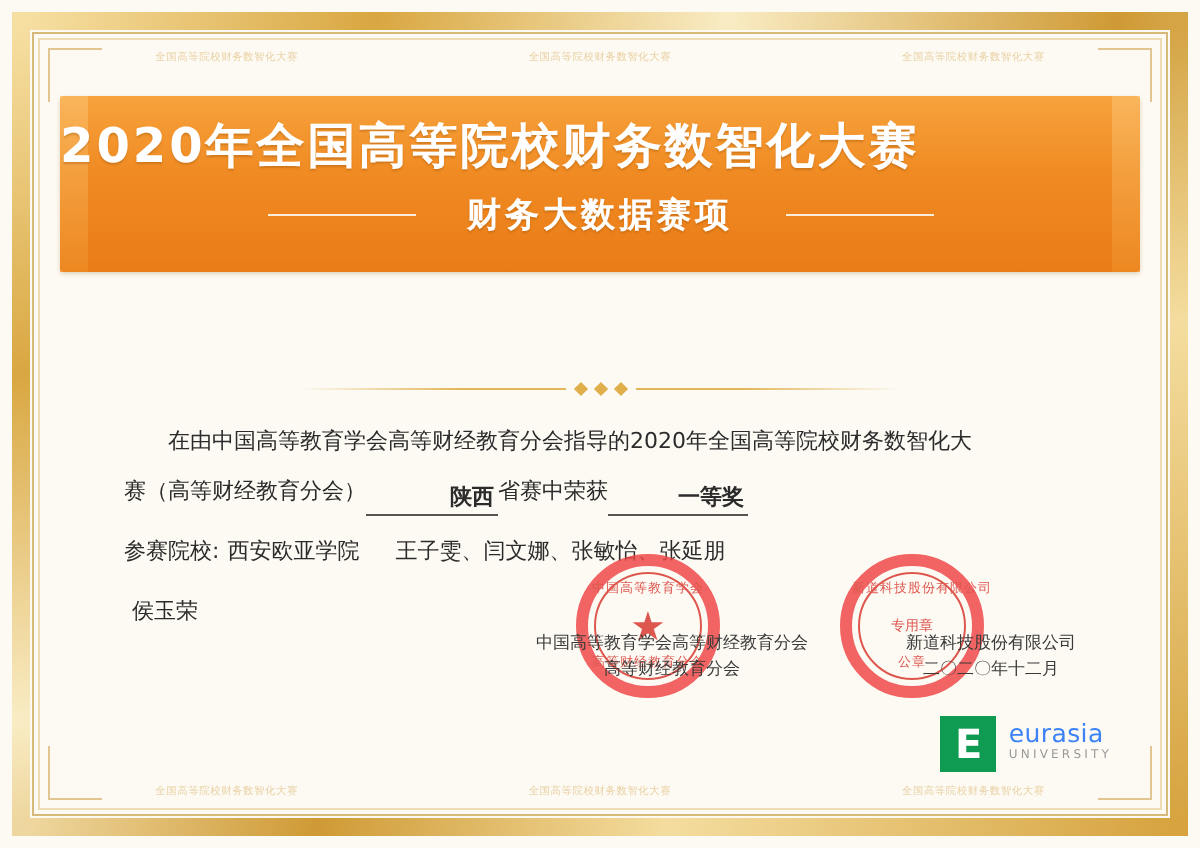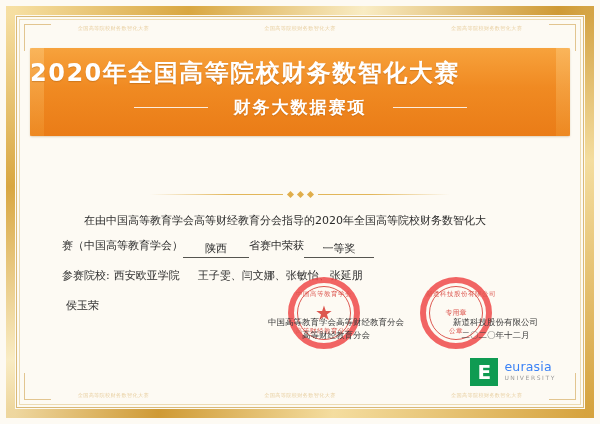--- a/index.html
+++ b/index.html
@@ -172,23 +172,24 @@
   }
   .line-row {
     display: flex;
     align-items: flex-end;
     white-space: nowrap;
   }
   .indent { display: inline-block; width: 22px; }
   .fill {
     display: inline-block;
     border-bottom: 1px solid #55544f;
-    text-align: center;
+    text-align: right;
     padding: 0 2px;
     line-height: 16px;
+    font-weight: bold;
   }
   .fill.w2 { min-width: 62px; }
   .fill.w3 { min-width: 66px; }
 
   .info-row {
     display: flex;
     align-items: center;
     margin-top: 5px;
     white-space: nowrap;
   }
@@ -361,21 +362,21 @@
     <span class="diamond"></span>
     <span class="line right"></span>
   </div>
 
   <div class="body-text">
     <div class="line-row">
       <span class="indent"></span>
       <span>在由中国高等教育学会高等财经教育分会指导的2020年全国高等院校财务数智化大</span>
     </div>
     <div class="line-row">
-      <span>赛（中国高等教育学会）</span>
+      <span>赛（高等财经教育分会）</span>
       <span class="fill w2">陕西</span>
       <span>省赛中荣获</span>
       <span class="fill w3">一等奖</span>
     </div>
 
     <div class="info-row">
       <span class="info-label">参赛院校:</span>
       <span class="info-val">西安欧亚学院</span>
       <span class="info-val">王子雯、闫文娜、张敏怡、张延朋</span>
     </div>

